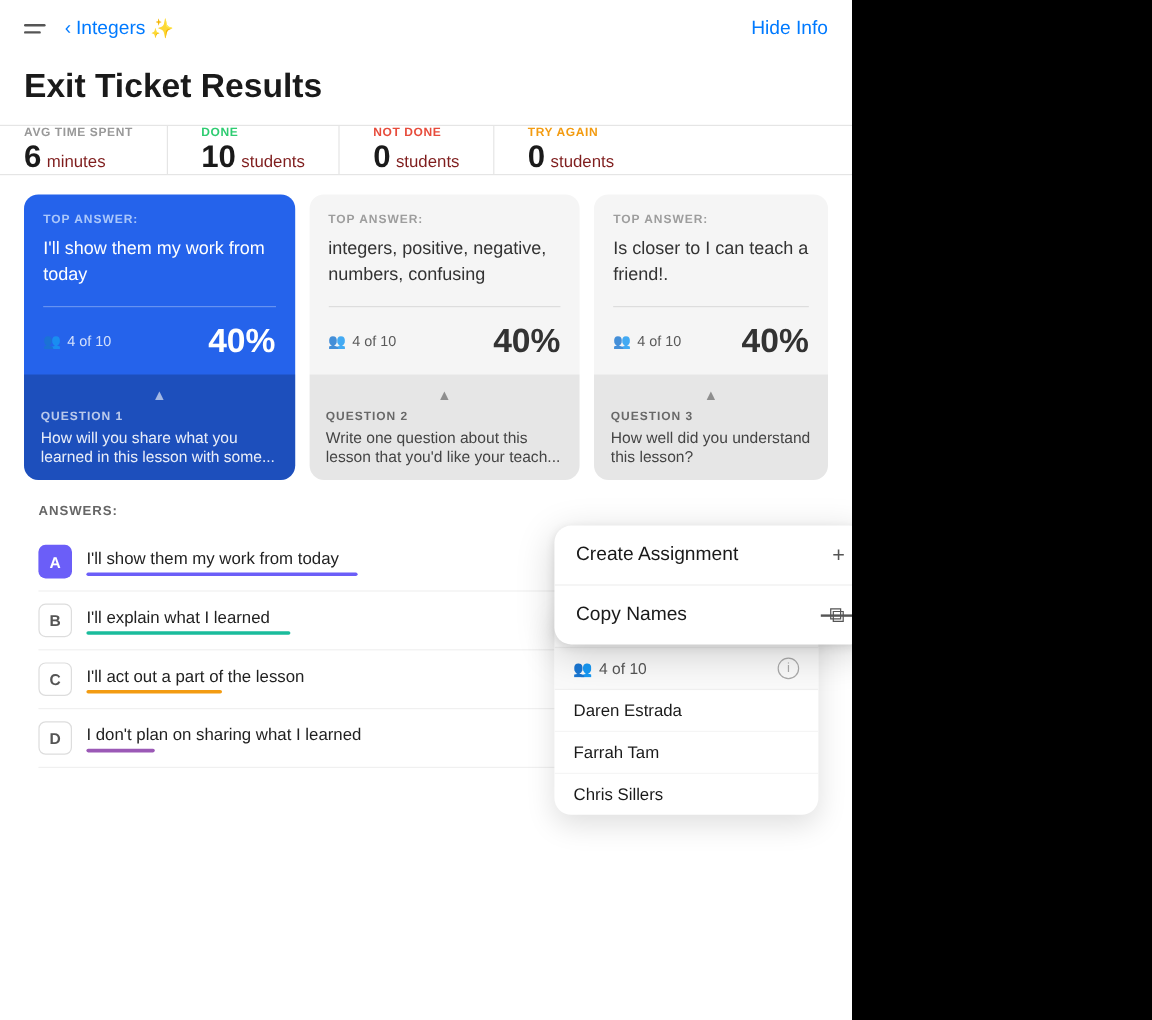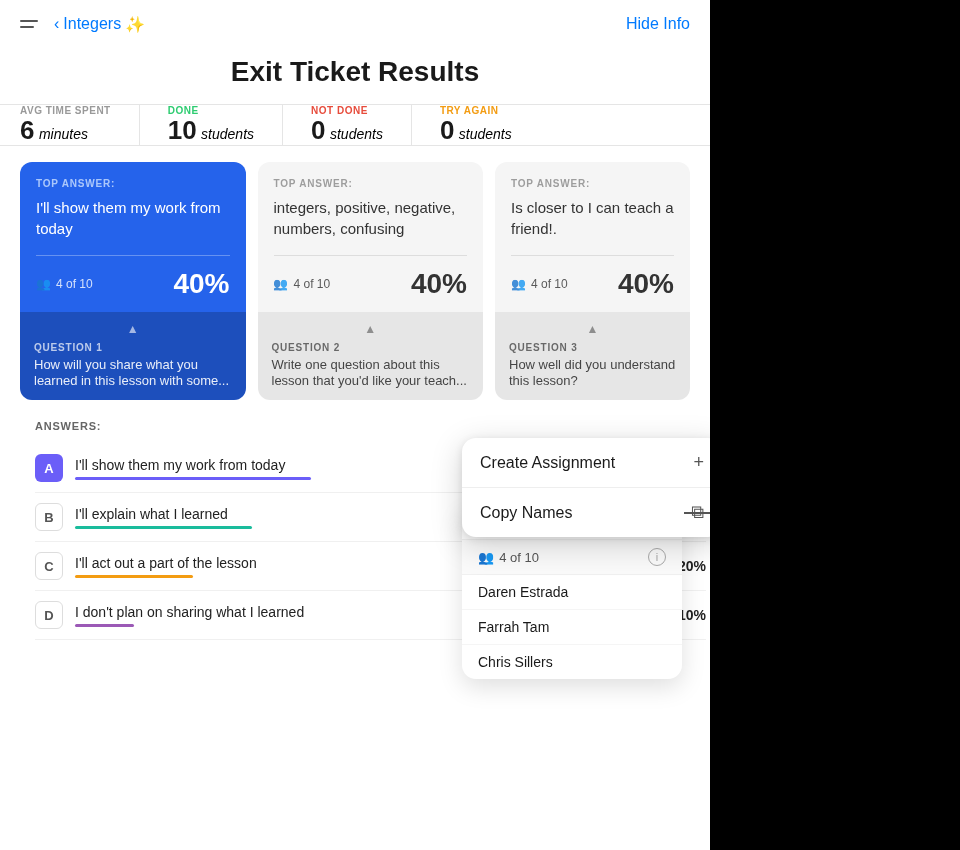--- a/index.html
+++ b/index.html
@@ -70,21 +70,20 @@
       font-weight: 400;
       cursor: pointer;
       background: none;
       border: none;
     }
     .page-title {
       font-size: 28px;
       font-weight: 700;
       color: #1a1a1a;
       padding: 8px 20px 16px;
-      text-align: center;
     }
     .stats-bar {
       display: flex;
       align-items: flex-start;
       gap: 0;
       padding: 0 20px;
       border-top: 1px solid #e5e5e5;
       border-bottom: 1px solid #e5e5e5;
     }
     .stat-item {
@@ -104,22 +103,21 @@
     }
     .stat-value {
       font-size: 26px;
       font-weight: 700;
       color: #1a1a1a;
       line-height: 1.1;
     }
     .stat-unit {
       font-size: 14px;
       font-weight: 400;
-      color: #000000;
-      font-style: italic;
+      color: #7f1d1d;
     }
     .stat-label-colored-green { color: #2ecc71; font-size: 10px; font-weight: 700; letter-spacing: 0.5px; text-transform: uppercase; }
     .stat-label-colored-red { color: #e74c3c; font-size: 10px; font-weight: 700; letter-spacing: 0.5px; text-transform: uppercase; }
     .stat-label-colored-orange { color: #f39c12; font-size: 10px; font-weight: 700; letter-spacing: 0.5px; text-transform: uppercase; }
     .cards-row {
       display: flex;
       gap: 12px;
       padding: 16px 20px;
       overflow: hidden;
     }
@@ -208,22 +206,21 @@
       line-height: 1.3;
       opacity: 0.9;
     }
     .chevron-up {
       text-align: center;
       font-size: 12px;
       opacity: 0.6;
       margin-bottom: 6px;
     }
     .answers-section {
-      padding: 0 4px 20px;
-      margin-left: 31px;
+      padding: 0 32px 20px;
     }
     .answers-header {
       font-size: 11px;
       font-weight: 700;
       color: #666;
       letter-spacing: 0.8px;
       text-transform: uppercase;
       margin-bottom: 12px;
       padding-top: 4px;
     }

